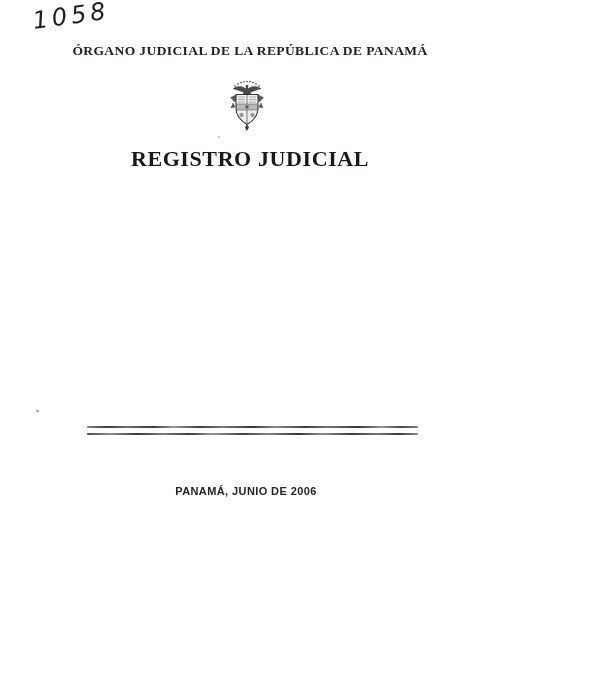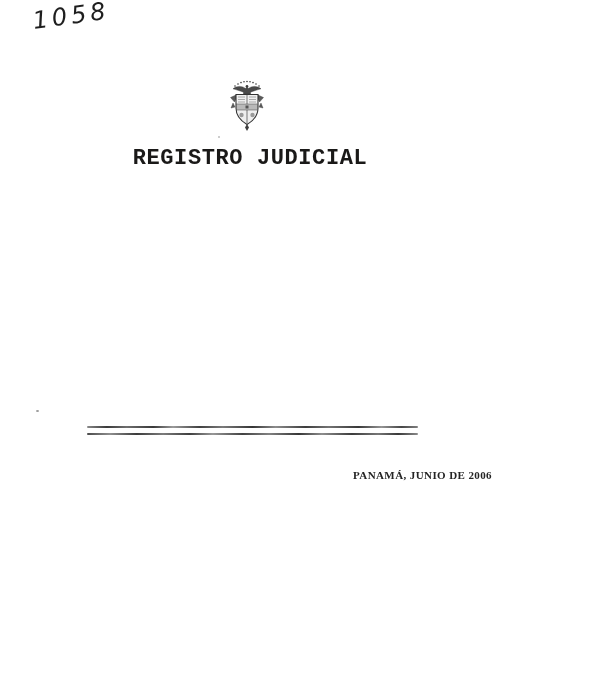--- a/index.html
+++ b/index.html
@@ -56,21 +56,21 @@
     height: 54px;
   }
 
   
   .main-title {
     position: absolute;
     left: 0;
     top: 146px;
     width: 500px;
     text-align: center;
-    font-family: Liberation Mono, monospace;
+    font-family: Liberation Serif, serif;
     font-size: 22px;
     font-weight: bold;
     letter-spacing: 0.6px;
     color: #1a1918;
   }
 
   
   .motto-block {
     position: absolute;
     left: 87px;
@@ -101,24 +101,24 @@
     font-size: 10.5px;
     font-weight: bold;
     letter-spacing: 0.2px;
     color: #262626;
   }
 
   
   .date-line {
     position: absolute;
     left: 0;
-    top: 469px;
+    top: 485px;
     width: 492px;
-    text-align: right;
-    font-family: Liberation Serif, serif;
+    text-align: center;
+    font-family: Liberation Sans, sans-serif;
     font-size: 11px;
     font-weight: bold;
     letter-spacing: 0.4px;
     color: #242424;
   }
 
   
   .speck {
     position: absolute;
     border-radius: 50%;
@@ -129,20 +129,21 @@
 </style>
 </head>
 <body>
 
 <div class="page">
 
   <svg class="handwriting" viewBox="0 0 90 40" aria-hidden="false">
     <text x="8" y="29" transform="rotate(-8 8 29)">1058</text>
   </svg>
 
+  <div class="header-title">ÓRGANO JUDICIAL DE LA REPÚBLICA DE PANAMÁ</div>
 
   <svg class="emblem" viewBox="0 0 40 54">
 
     <g fill="#3a3a3a">
       <circle cx="8" cy="8" r="0.8"></circle>
       <circle cx="11" cy="6" r="0.8"></circle>
       <circle cx="14" cy="4.6" r="0.8"></circle>
       <circle cx="17" cy="3.8" r="0.8"></circle>
       <circle cx="20" cy="3.5" r="0.8"></circle>
       <circle cx="23" cy="3.8" r="0.8"></circle>

